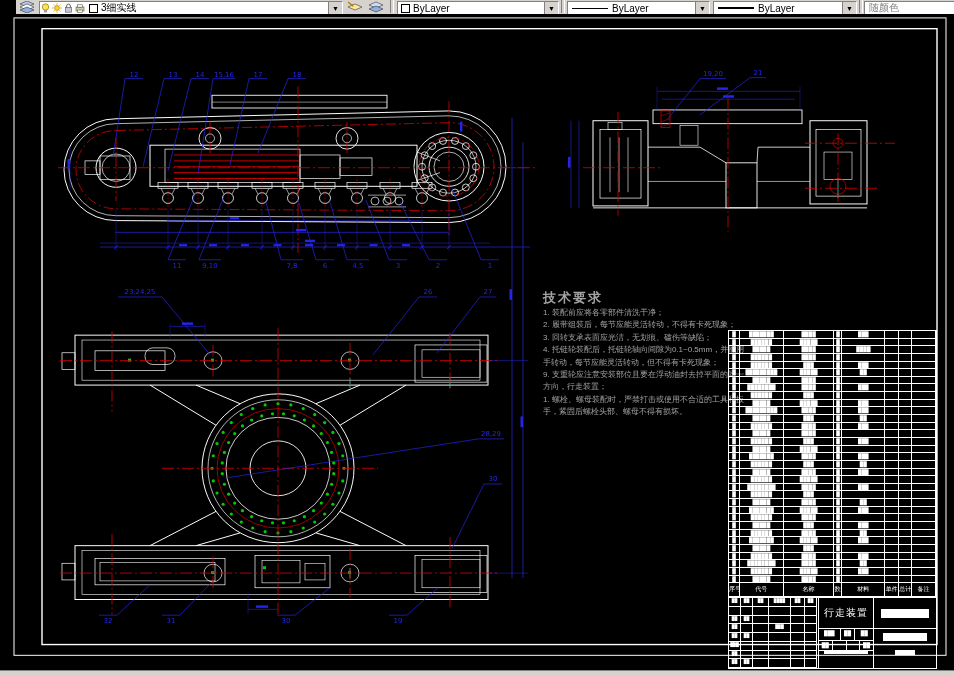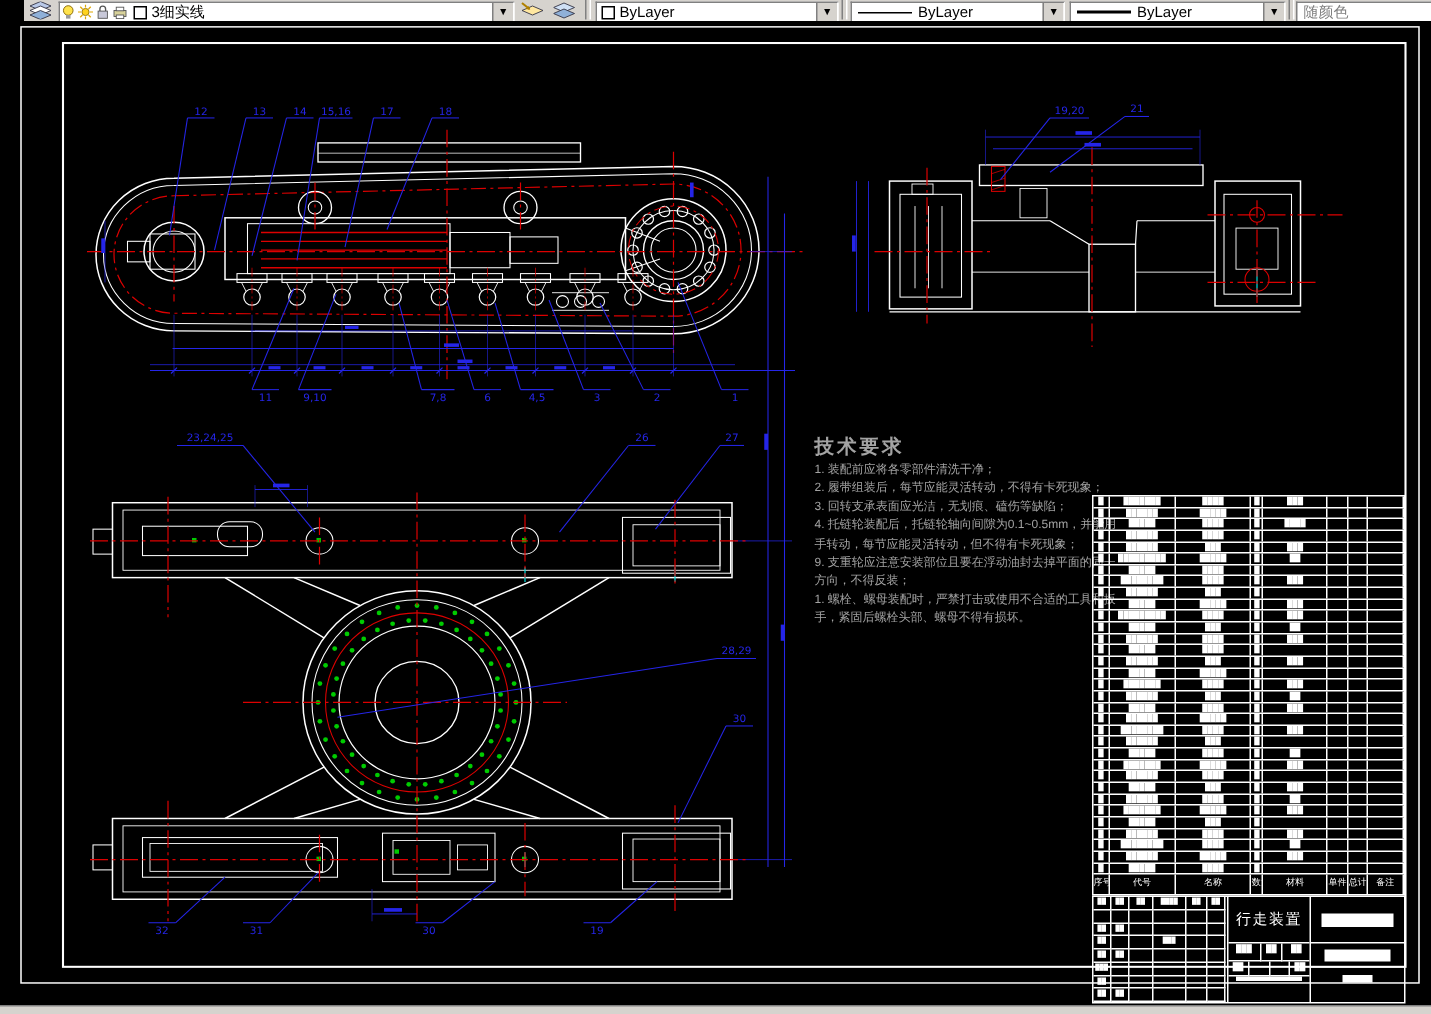--- a/index.html
+++ b/index.html
@@ -615,21 +615,21 @@
 </div>
 
 <div id="techreq">
   <div class="t">技术要求</div>
   <div class="l">1. 装配前应将各零部件清洗干净；</div>
   <div class="l">2. 履带组装后，每节应能灵活转动，不得有卡死现象；</div>
   <div class="l">3. 回转支承表面应光洁，无划痕、磕伤等缺陷；</div>
   <div class="l">4. 托链轮装配后，托链轮轴向间隙为0.1~0.5mm，并能用</div>
   <div class="l">手转动，每节应能灵活转动，但不得有卡死现象；</div>
   <div class="l">9. 支重轮应注意安装部位且要在浮动油封去掉平面的同一</div>
-  <div class="l">方向，不得反装；</div>
+  <div class="l">方向，行走装置；</div>
   <div class="l">1. 螺栓、螺母装配时，严禁打击或使用不合适的工具和扳</div>
   <div class="l">手，紧固后螺栓头部、螺母不得有损坏。</div>
 </div>
 
 <div id="plist">
   <div id="plist-rows">
       <div class="prow">
         <span class="pc c0">█</span>
         <span class="pc c1">███████</span>
         <span class="pc c2">████</span>

